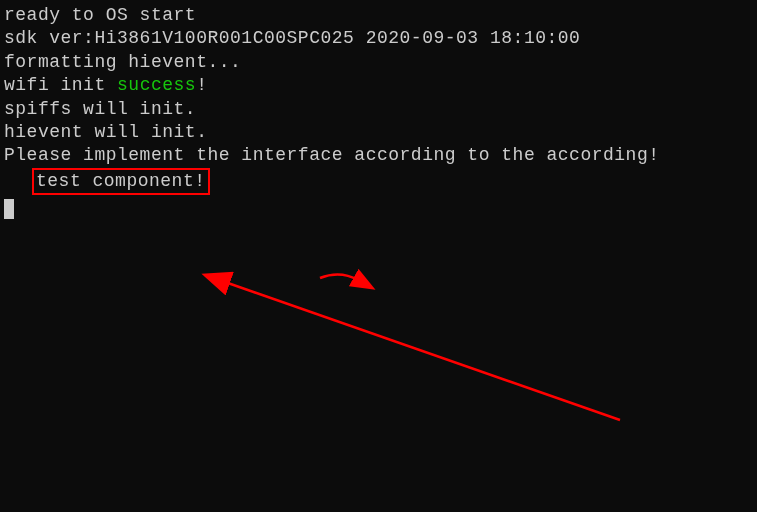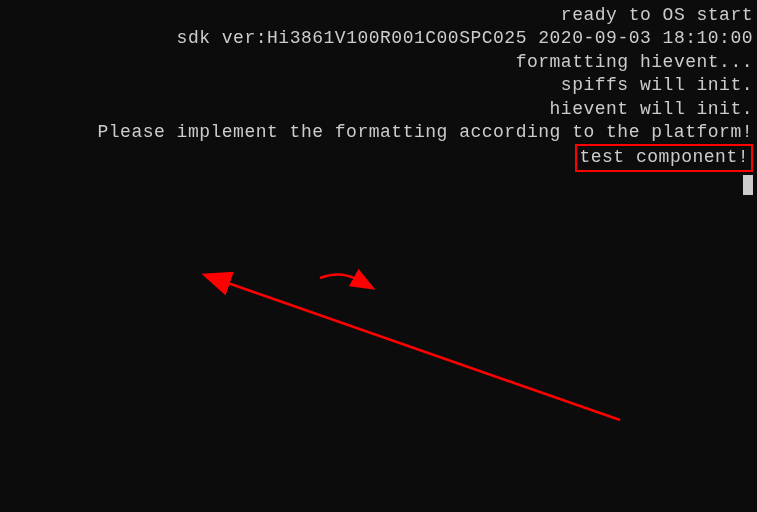--- a/index.html
+++ b/index.html
@@ -18,21 +18,20 @@
       height: 512px;
       overflow: hidden;
       position: relative;
     }
     .terminal {
       position: relative;
     }
     .line {
       white-space: pre;
       letter-spacing: 0.5px;
-      text-align: right;
     }
     .green {
       color: #16c60c;
     }
     .highlight-box {
       border: 2px solid #ff0000;
       display: inline-block;
       padding: 0 2px;
       margin-left: 28px;
     }
@@ -52,25 +51,26 @@
       pointer-events: none;
     }
   </style>
 </head>
 <body>
 
 <div class="terminal">
   <div class="line">ready to OS start</div>
   <div class="line">sdk ver:Hi3861V100R001C00SPC025 2020-09-03 18:10:00</div>
   <div class="line">formatting hievent...</div>
+  <div class="line"><span>wifi init </span><span class="green">success</span><span>!</span></div>
   <div class="line">spiffs will init.</div>
   <div class="line"></div>
   <div class="line">hievent will init.</div>
   <div class="line"></div>
-  <div class="line">Please implement the formatting according to the platform!</div>
+  <div class="line">Please implement the interface according to the according!</div>
   <div class="line"><span class="highlight-box">test component!</span></div>
   <div class="line"><span class="cursor"></span></div>
 </div>
 
 <svg class="arrow-container" viewBox="0 0 757 512">
   <defs>
     <marker id="arrowhead" markerWidth="12" markerHeight="10" refX="2" refY="5" orient="auto">
       <polygon points="0 0, 12 5, 0 10" fill="#ff0000"></polygon>
     </marker>
     <marker id="arrowhead2" markerWidth="10" markerHeight="8" refX="2" refY="4" orient="auto">

